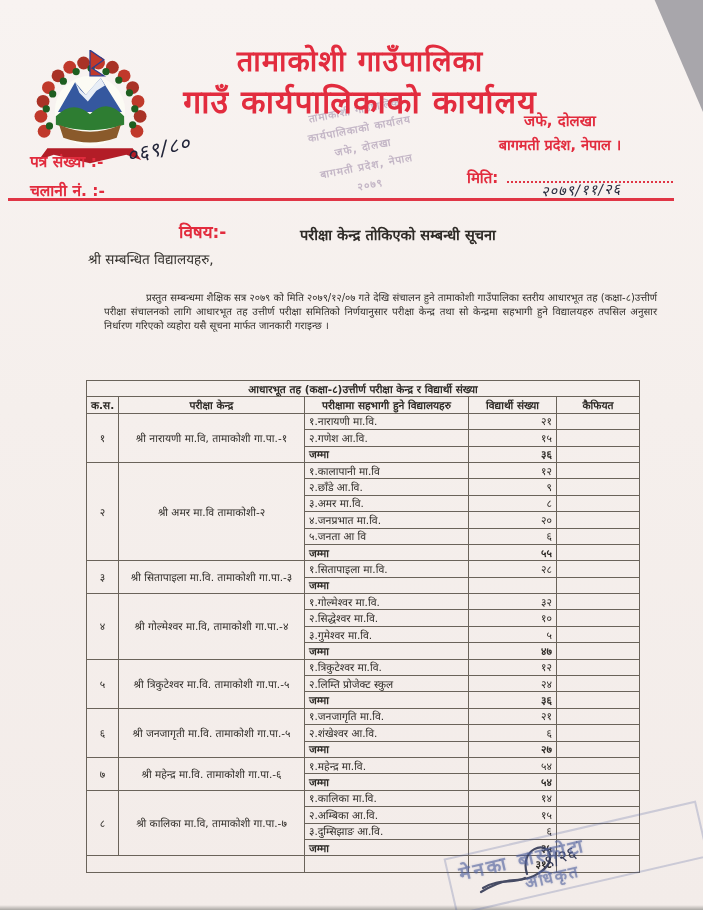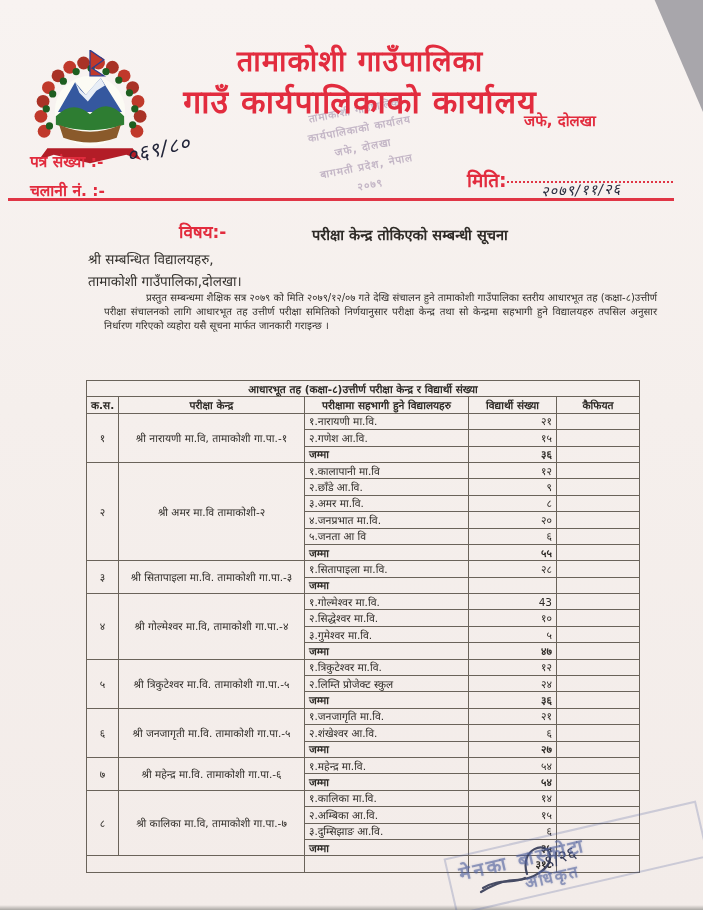--- a/index.html
+++ b/index.html
@@ -35,36 +35,36 @@
   .addr1{position:absolute;left:460px;top:110px;width:200px;text-align:center;
     font-size:15px;font-weight:bold;color:#e22c3e;}
   .addr2{position:absolute;left:440px;top:134px;width:240px;text-align:center;
     font-size:14.5px;font-weight:bold;color:#e22c3e;}
   .letter-label{position:absolute;left:30px;top:150px;font-size:15.5px;font-weight:bold;color:#e22c3e;}
   .letter-hand{
     position:absolute;left:126px;top:135px;font-size:20px;color:#23263a;
     font-style:italic;transform:rotate(-12deg);letter-spacing:1px;
   }
   .chalani-label{position:absolute;left:30px;top:179px;font-size:15.5px;font-weight:bold;color:#e22c3e;}
-  .miti-label{position:absolute;left:467px;top:167px;font-size:19px;font-weight:bold;color:#e22c3e;}
+  .miti-label{position:absolute;left:467px;top:167px;font-size:15px;font-weight:bold;color:#e22c3e;}
   .miti-dots{position:absolute;left:507px;top:167px;width:166px;height:14px;
     border-bottom:2px dotted #e03545;}
   .miti-hand{position:absolute;left:541px;top:179px;font-size:14.5px;color:#2a2d3f;
     font-style:italic;transform:rotate(-2deg);letter-spacing:1px;}
   .redline{position:absolute;left:8px;top:198px;width:666px;height:2.5px;background:#e03545;}
   
   .watermark{
     position:absolute;left:278px;top:100px;width:170px;text-align:center;
     transform:rotate(-11deg);color:#9b87a6;opacity:.55;
     font-size:10.5px;font-weight:bold;line-height:1.8;letter-spacing:1px;
     pointer-events:none;
   }
   
   .subject-label{position:absolute;left:166px;top:220px;font-size:17px;font-weight:bold;color:#e22c3e;margin-left:13px;}
-  .subject-text{position:absolute;left:312px;top:224px;font-size:14.5px;font-weight:bold;color:#2e2b27;}
+  .subject-text{position:absolute;left:300px;top:224px;font-size:14.5px;font-weight:bold;color:#2e2b27;}
   .rec1{position:absolute;left:88px;top:250px;font-size:13.5px;color:#33302c;text-align:center;}
   .rec2{position:absolute;left:88px;top:272px;font-size:13.5px;color:#33302c;}
   .para{
     position:absolute;left:104px;top:291px;width:553px;
     font-size:10px;line-height:1.38;color:#33302c;text-align:justify;text-indent:42px;
   }
   
   table.exam{
     position:absolute;left:86px;top:380px;width:553px;
     border-collapse:collapse;table-layout:fixed;
@@ -145,33 +145,33 @@
     <g>
       <path d="M60,0 L60,24 L73,24 L62,17 L73,9 Z" fill="#c0392b" stroke="#2c3e8f" stroke-width="1.2"></path>
     </g>
 
     <path d="M20,92 L100,92 L108,103 L94,98 L60,106 L26,98 L12,103 Z" fill="#b31d27"></path>
   </svg>
 
   <div class="title1">तामाकोशी गाउँपालिका</div>
   <div class="title2">गाउँ कार्यपालिकाको कार्यालय</div>
   <div class="addr1">जफे, दोलखा</div>
+  <div class="addr2">बागमती प्रदेश, नेपाल ।</div>
 
   <div class="letter-label">पत्र संख्या :-</div>
   <div class="letter-hand">०६९/८०</div>
   <div class="chalani-label">चलानी नं. :-</div>
   <div class="miti-label">मिति:</div>
   <div class="miti-dots"></div>
   <div class="miti-hand">२०७९/११/२६</div>
   <div class="redline"></div>
 
   <div class="subject-label">विषय:-</div>
   <div class="subject-text">परीक्षा केन्द्र तोकिएको सम्बन्धी सूचना</div>
   <div class="rec1">श्री सम्बन्धित विद्यालयहरु,</div>
-  <div class="rec2">तामाकोशी गाउँपालिका,दोलखा।</div>
   <div class="para">प्रस्तुत सम्बन्धमा शैक्षिक सत्र २०७९ को मिति २०७९/१२/०७ गते देखि संचालन हुने तामाकोशी गाउँपालिका स्तरीय आधारभूत तह (कक्षा-८)उत्तीर्ण परीक्षा संचालनको लागि आधारभूत तह उत्तीर्ण परीक्षा समितिको निर्णयानुसार परीक्षा केन्द्र तथा सो केन्द्रमा सहभागी हुने विद्यालयहरु तपसिल अनुसार निर्धारण  गरिएको व्यहोरा यसै सूचना मार्फत जानकारी गराइन्छ ।</div>
 
   <table class="exam">
     <colgroup>
       <col style="width:32px">
         <col style="width:186px">
         <col style="width:164px">
       <col style="width:88px">
         <col style="width:83px">
     </colgroup>
@@ -244,21 +244,21 @@
         </tr>
         <tr>
           <td class="jamma">जम्मा</td>
           <td class="count jamma"></td>
           <td></td>
         </tr>
         <tr>
           <td class="sn" rowspan="4">४</td>
           <td class="center-cell" rowspan="4">श्री गोल्मेश्वर मा.वि, तामाकोशी गा.पा.-४</td>
           <td>१.गोल्मेश्वर मा.वि.</td>
-          <td class="count">43</td>
+          <td class="count">३२</td>
           <td></td>
         </tr>
         <tr>
           <td>२.सिद्धेश्वर मा.वि.</td>
           <td class="count">१०</td>
           <td></td>
         </tr>
         <tr>
           <td>३.गुमेश्वर मा.वि.</td>
           <td class="count">५</td>

